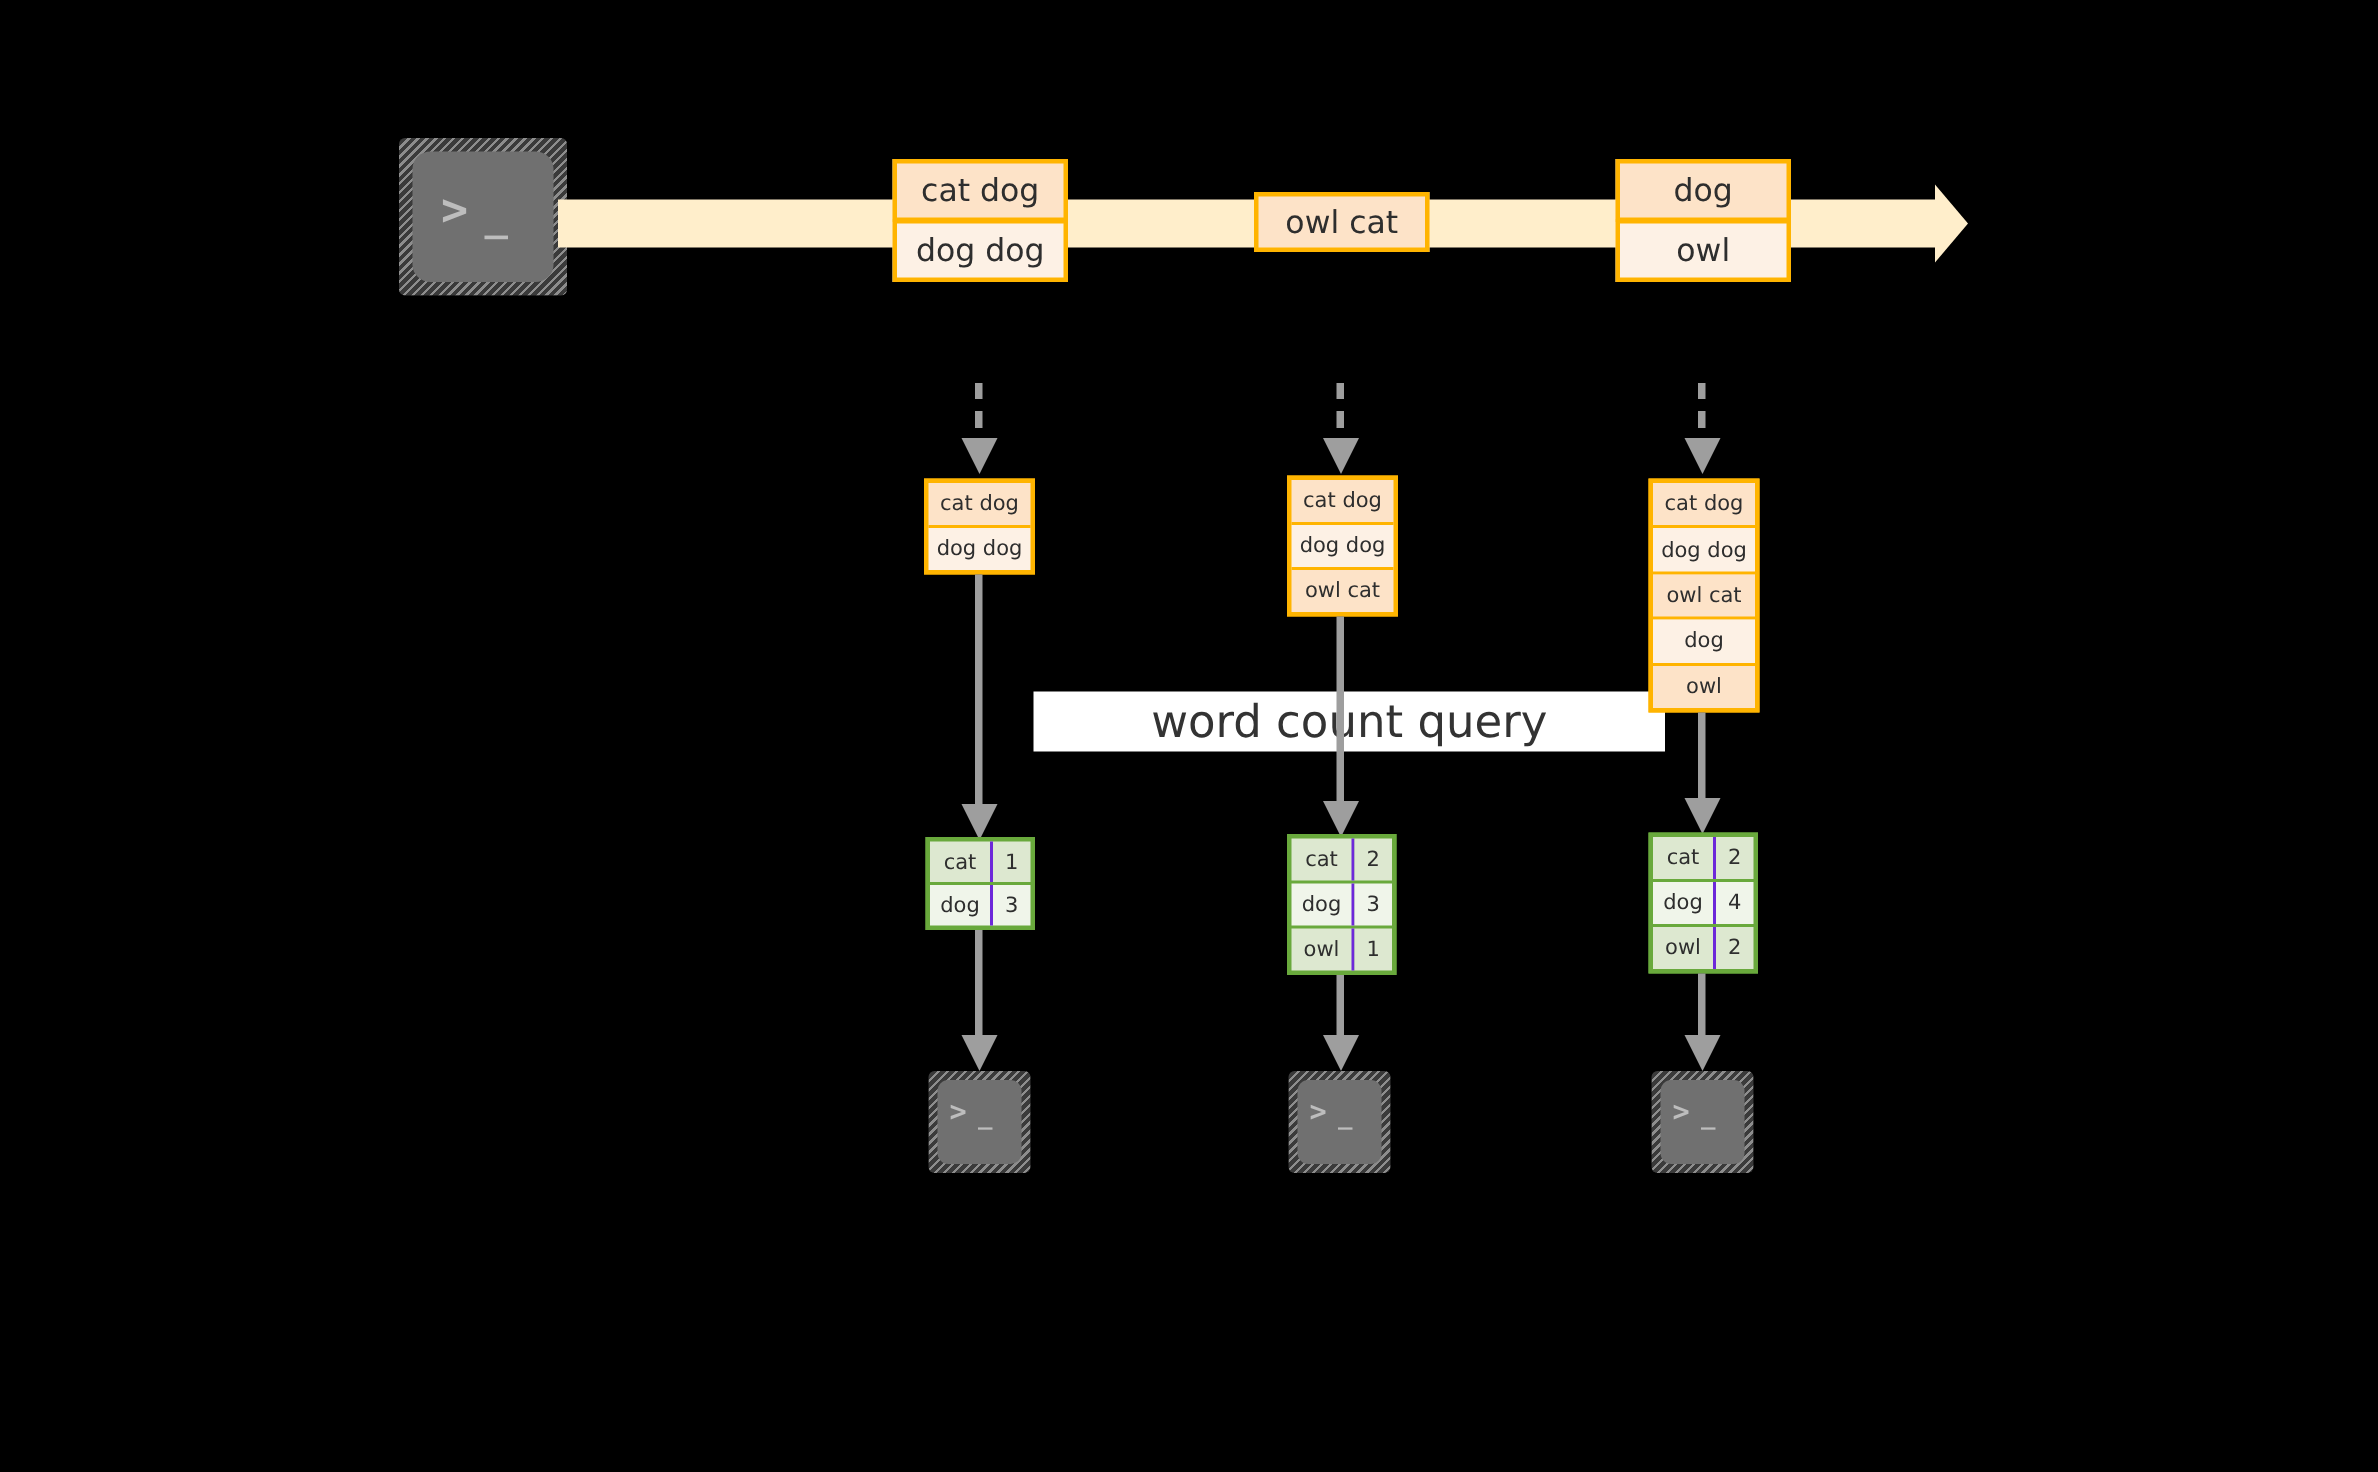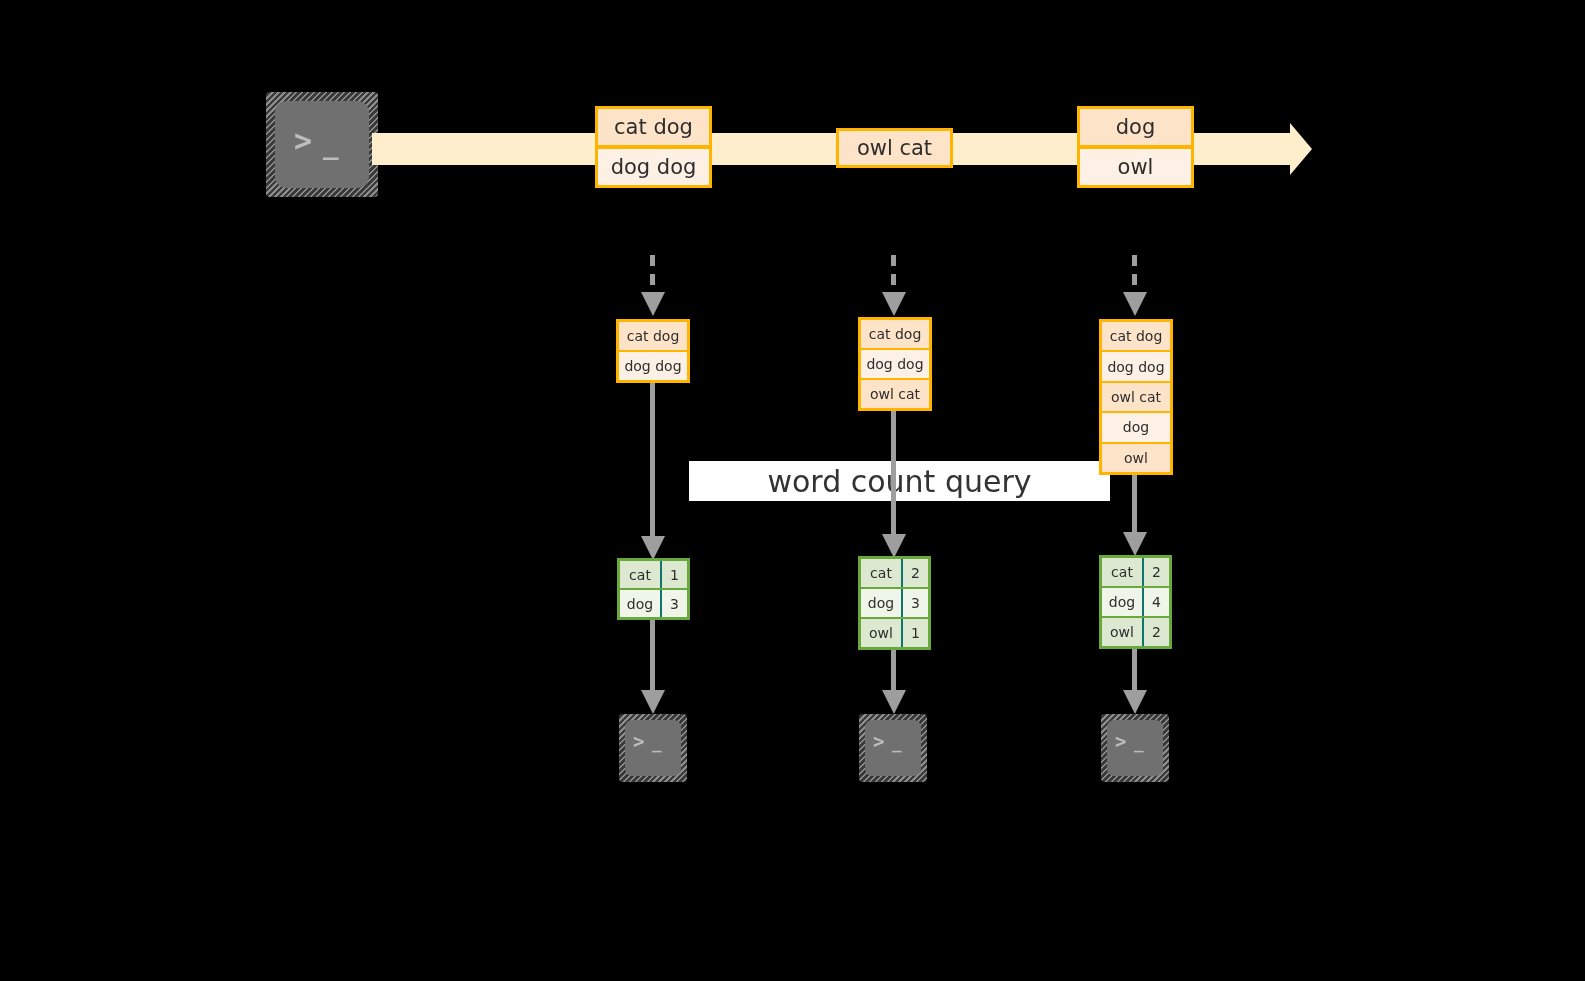--- a/index.html
+++ b/index.html
@@ -125,21 +125,21 @@
   .gtable .gc-word,
   .gtable .gc-num {
     box-sizing: border-box;
     display: flex;
     align-items: center;
     justify-content: center;
     color: #2e2e2e;
     background: #dde8d0;
     white-space: nowrap;
   }
-  .gtable .gc-word { border-right: 2px solid #0f766e; }
+  .gtable .gc-word { border-right: 2px solid #6d28d9; }
   .gtable .grow.lite .gc-word,
   .gtable .grow.lite .gc-num { background: #f0f5ea; }
 
   
   .vdash {
     position: absolute;
     background-image: repeating-linear-gradient(
       to bottom,
       #9e9e9e 0px, #9e9e9e 11px,
       rgba(0,0,0,0) 11px, rgba(0,0,0,0) 19px);

